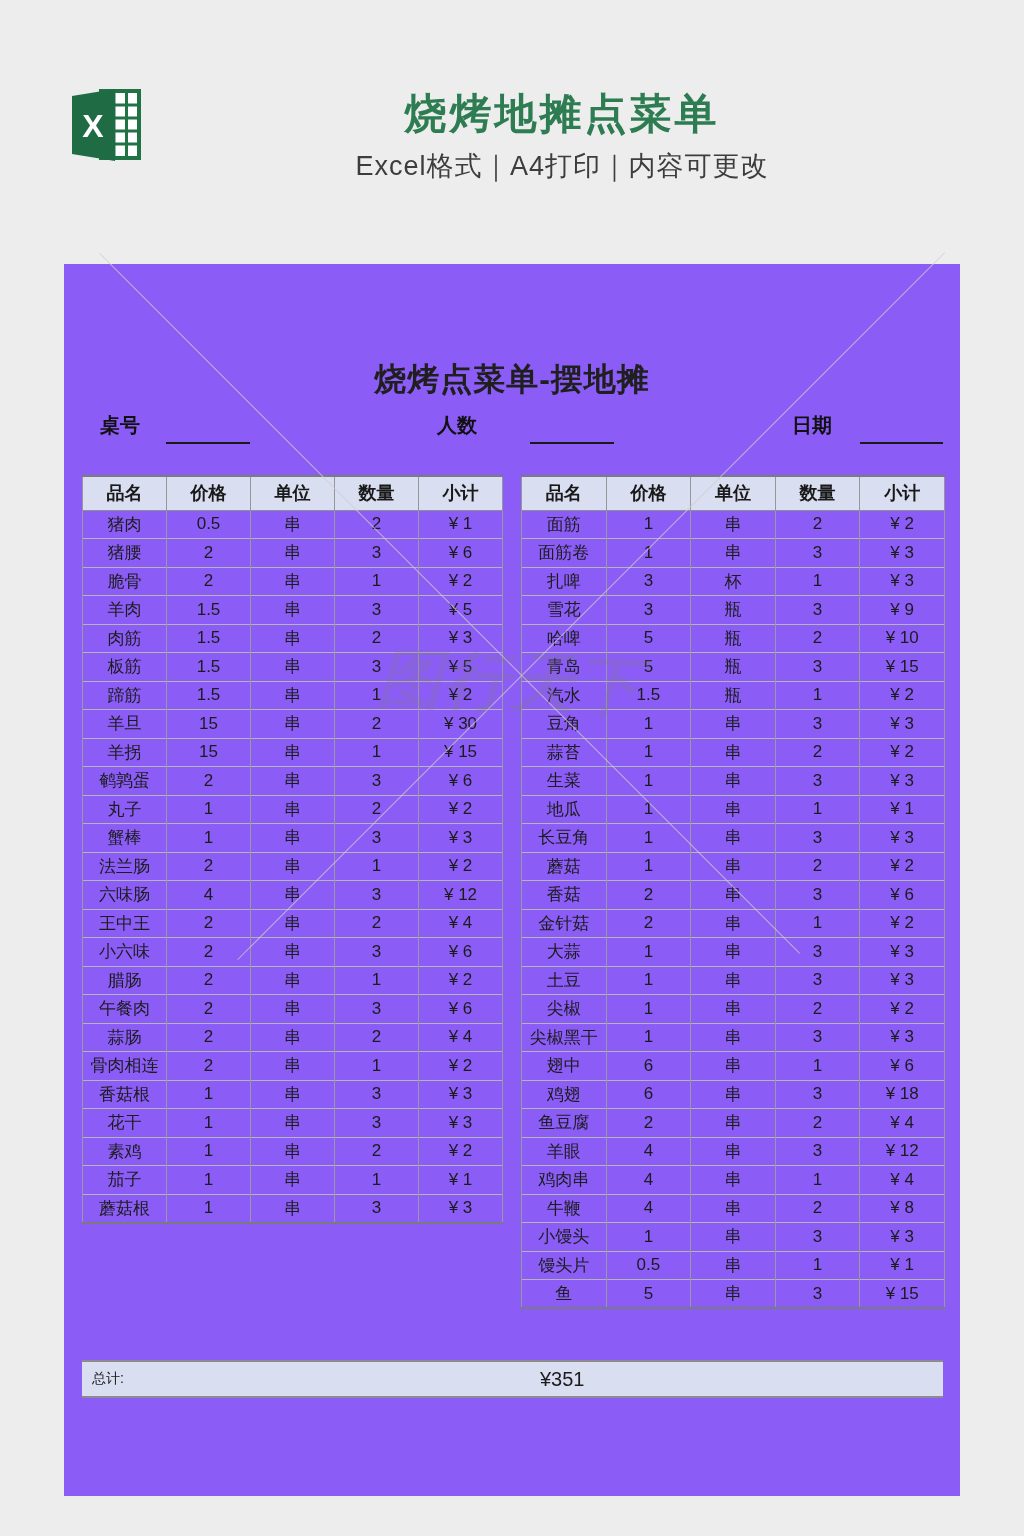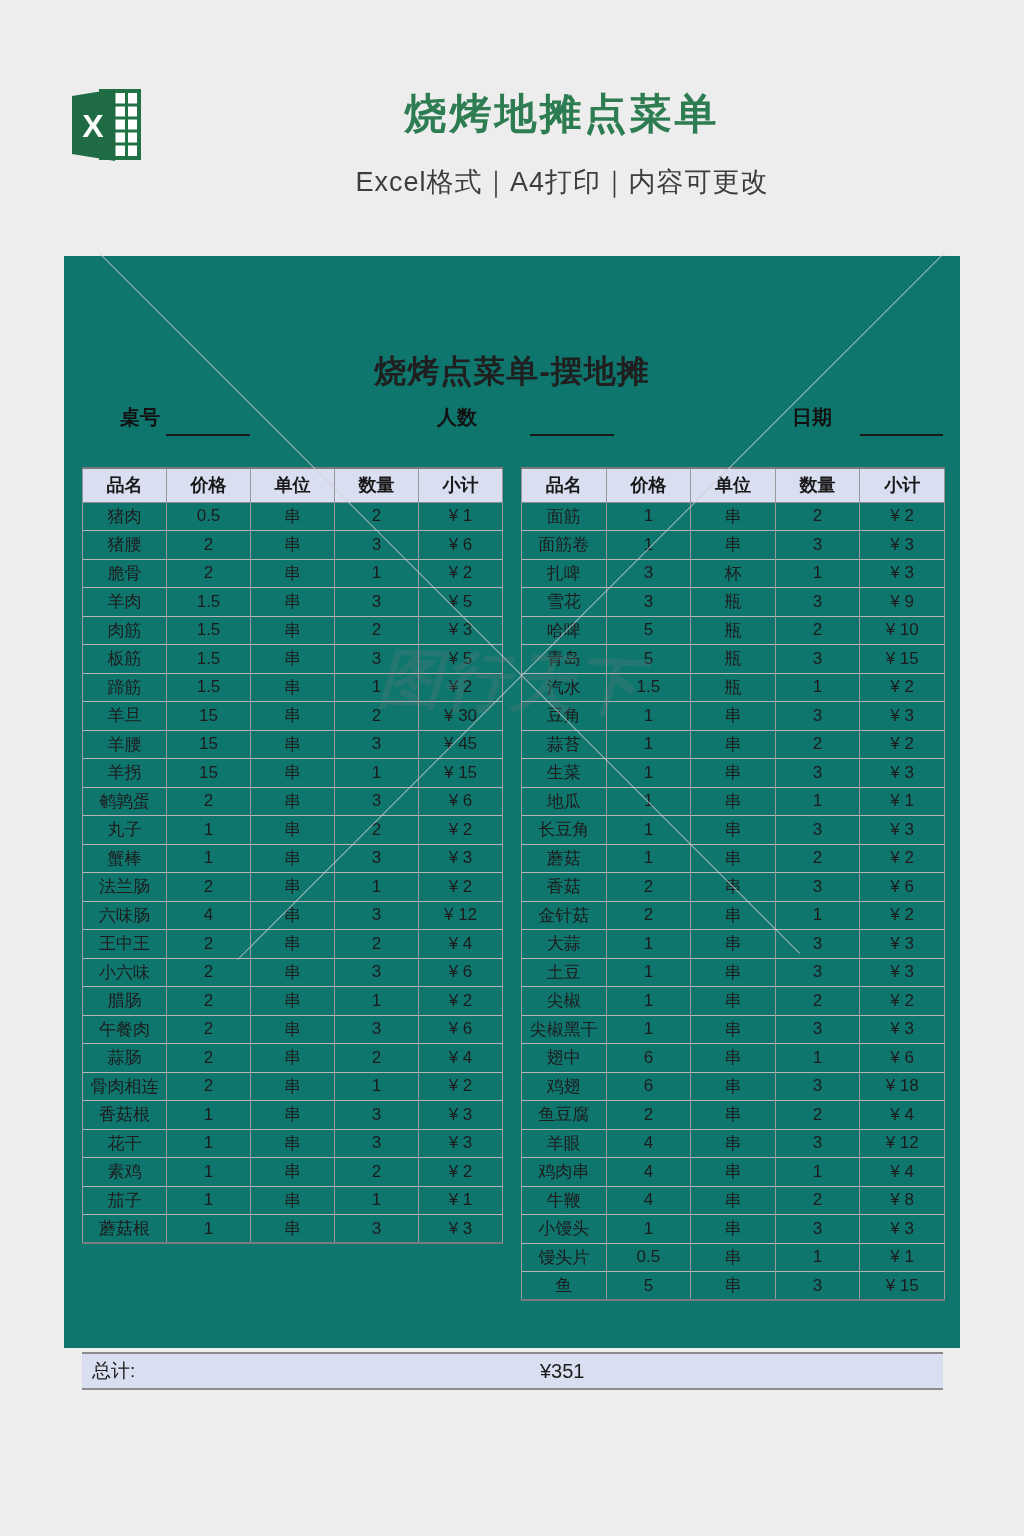--- a/index.html
+++ b/index.html
@@ -19,30 +19,30 @@
   }
   .stage{position:relative;width:1024px;height:1536px;overflow:hidden;}
 
   
   .brand{position:absolute;left:68px;top:86px;width:74px;height:78px;}
   .top-titles{position:absolute;left:104px;right:4px;top:88px;text-align:center;}
   .top-title{
     font-size:42px;font-weight:bold;color:var(--accent-green);
     letter-spacing:3px;line-height:52px;
   }
-  .top-subtitle{margin-top:24px;font-size:27px;color:#3d3d3d;letter-spacing:1px;}
+  .top-subtitle{margin-top:8px;font-size:27px;color:#3d3d3d;letter-spacing:1px;}
 
   
-  .page{position:absolute;left:64px;top:256px;width:896px;height:1092px;background:#0f766e;}
+  .page{position:absolute;left:64px;top:264px;width:896px;height:1232px;background:#8b5cf6;}
   .page-title{
     position:absolute;top:94px;left:0;width:100%;text-align:center;
     font-size:32px;font-weight:bold;color:#1f1f1f;letter-spacing:1px;
   }
   .info-label{position:absolute;top:148px;font-size:20px;font-weight:bold;color:#111;}
-  .info-label.l1{left:36px;margin-left:20px;}
+  .info-label.l1{left:36px;}
   .info-label.l2{left:373px;}
   .info-label.l3{left:728px;}
   .info-line{position:absolute;top:178px;height:2px;background:#1a1a1a;}
   .info-line.u1{left:102px;width:84px;}
   .info-line.u2{left:466px;width:84px;}
   .info-line.u3{left:796px;width:83px;}
 
   
   table.menu{
     position:absolute;top:199px;border-collapse:collapse;table-layout:fixed;
@@ -63,21 +63,21 @@
     white-space:nowrap;overflow:hidden;
   }
   table.menu tbody tr:last-child td{border-bottom:2px solid #7b7b7f;}
 
   
   .total-bar{
     position:absolute;left:18px;top:1096px;width:861px;height:38px;
     background:var(--total-bar-bg);
     border-top:2px solid #8c8c8f;border-bottom:2px solid #8c8c8f;
   }
-  .total-label{position:absolute;left:10px;top:50%;transform:translateY(-50%);font-size:19px;color:#1c1c1c;}
+  .total-label{position:absolute;left:10px;top:50%;transform:translateY(-50%);font-size:14px;color:#1c1c1c;}
   .total-value{position:absolute;left:458px;top:50%;transform:translateY(-50%);font-size:20px;color:#1c1c1c;}
 
   
   .wm-line{position:absolute;height:1px;background:#cfcfcf;opacity:0.75;transform-origin:0 0;pointer-events:none;}
   .wm-line.a{left:100px;top:253px;width:990px;transform:rotate(45deg);}
   .wm-line.b{left:945px;top:253px;width:1000px;transform:rotate(135deg);}
   .wm-text{
     position:absolute;left:378px;top:640px;width:300px;
     font-size:64px;font-weight:bold;font-style:italic;color:#7f7f7f;
     opacity:0.20;letter-spacing:2px;transform:rotate(2deg);
@@ -178,27 +178,20 @@
             <td>¥ 2</td>
           </tr>
           <tr>
             <td>羊旦</td>
             <td>15</td>
             <td>串</td>
             <td>2</td>
             <td>¥ 30</td>
           </tr>
           <tr>
-            <td>羊腰</td>
-            <td>15</td>
-            <td>串</td>
-            <td>3</td>
-            <td>¥ 45</td>
-          </tr>
-          <tr>
             <td>羊拐</td>
             <td>15</td>
             <td>串</td>
             <td>1</td>
             <td>¥ 15</td>
           </tr>
           <tr>
             <td>鹌鹑蛋</td>
             <td>2</td>
             <td>串</td>

